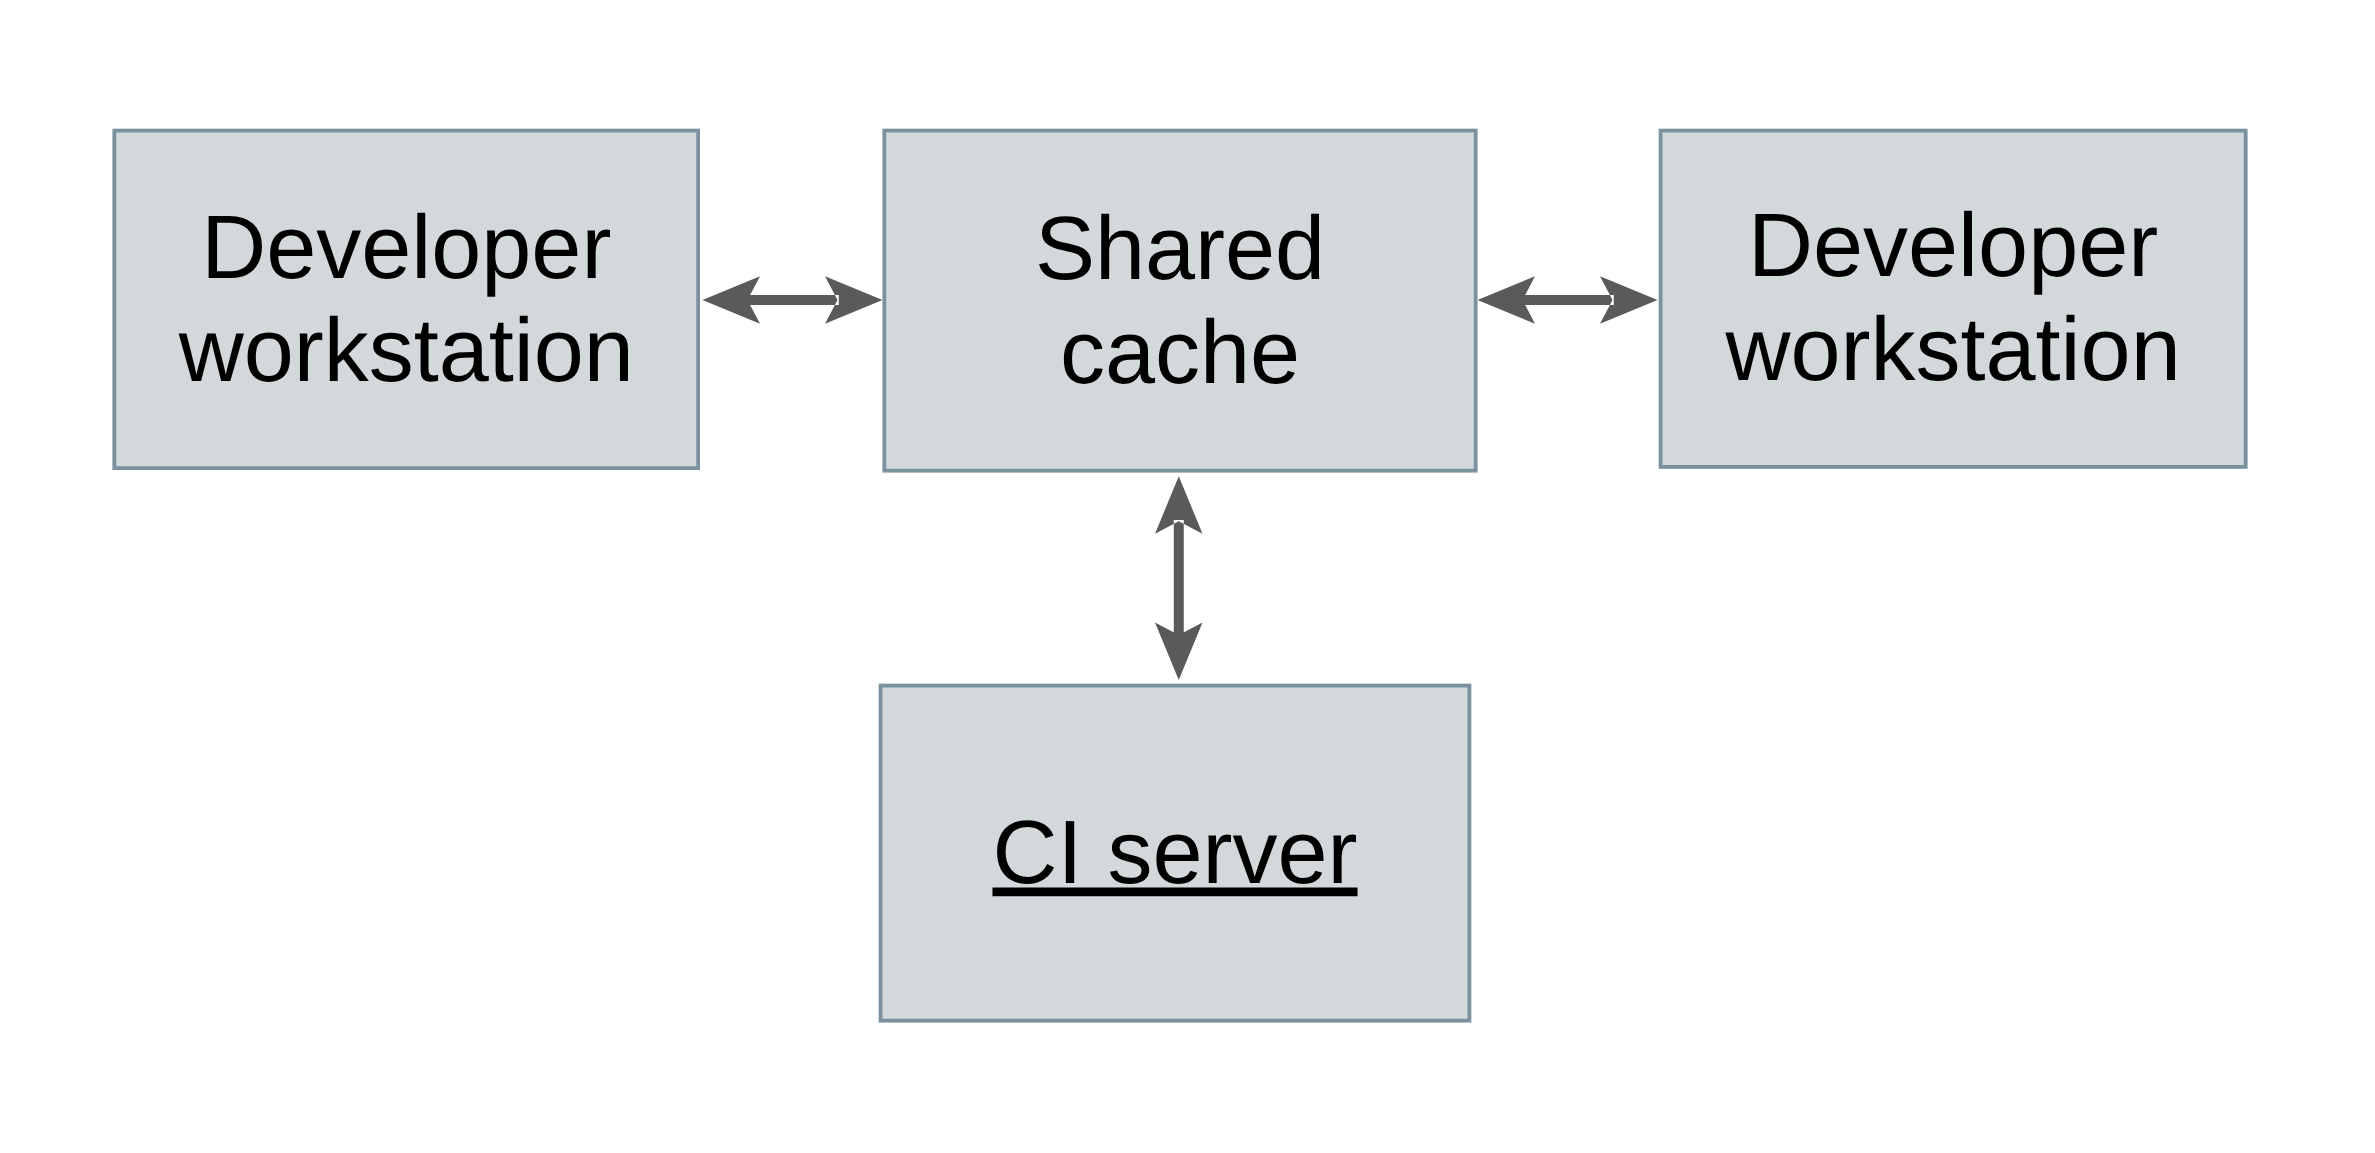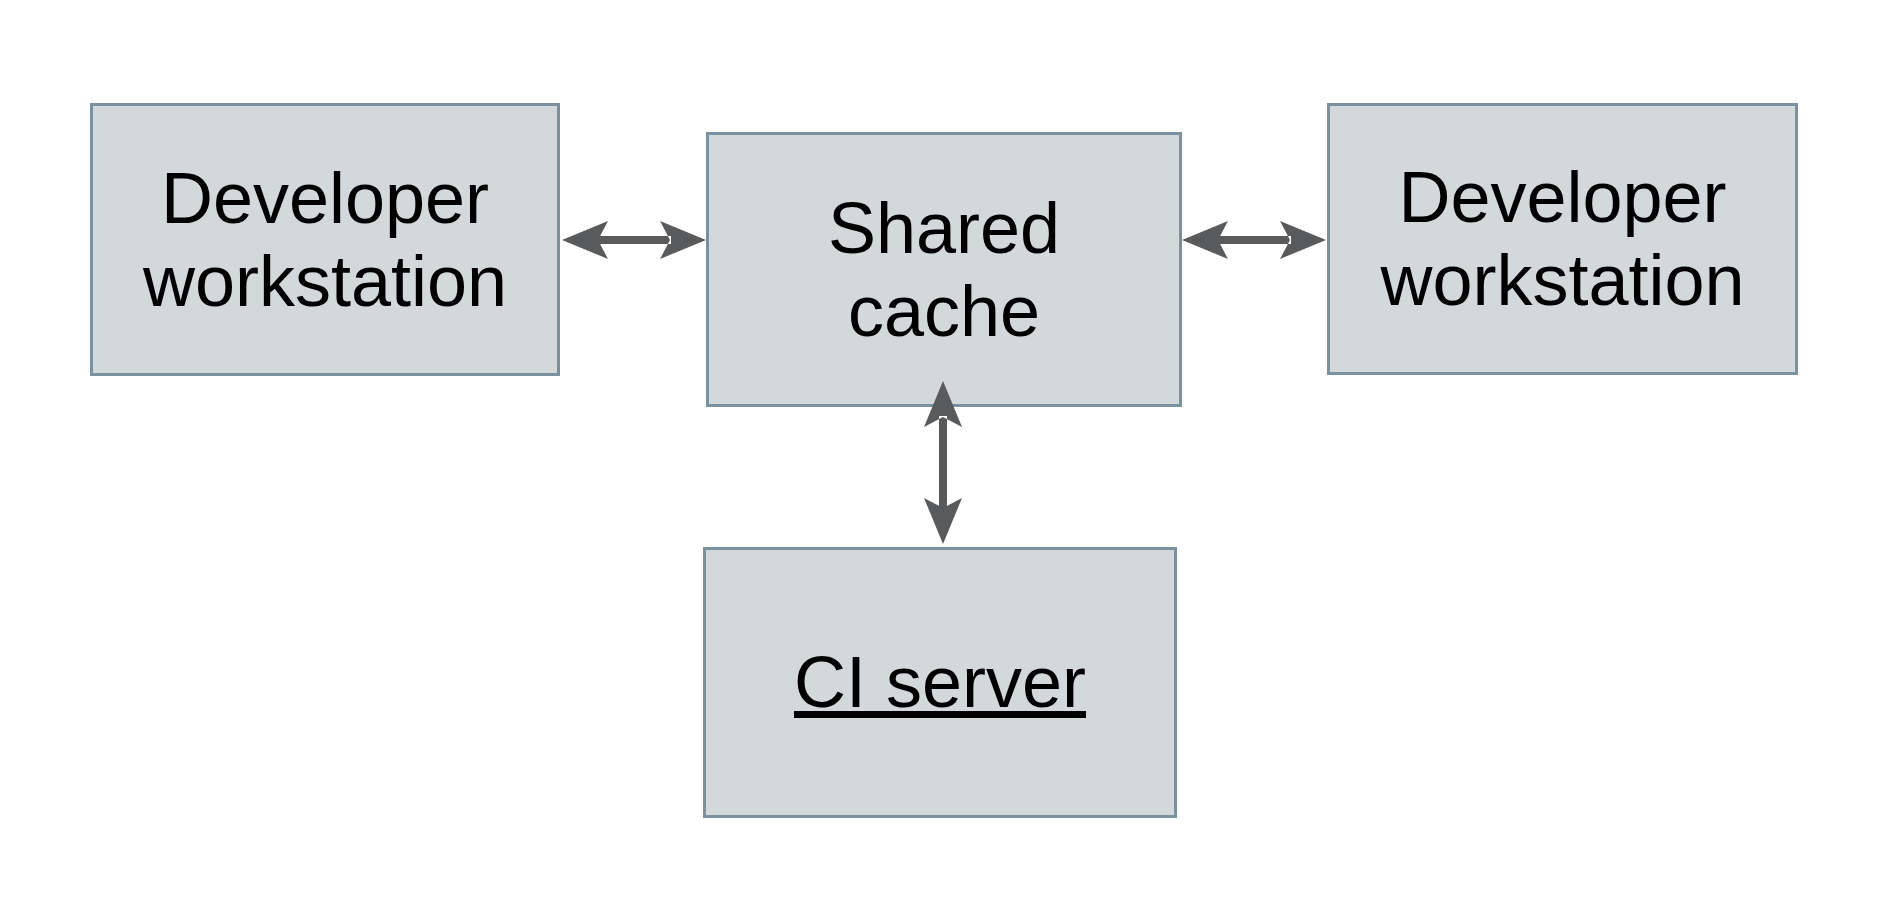--- a/index.html
+++ b/index.html
@@ -29,21 +29,21 @@
     padding: 0 40px;
   }
   .node-label {
     font-size: 72px;
     line-height: 1.15;
     color: #000000;
     font-weight: 400;
     letter-spacing: 0px;
   }
   .node-dev-left   { left: 90px;   top: 103px; width: 470px; height: 273px; }
-  .node-cache      { left: 706px;  top: 103px; width: 476px; height: 275px; margin-top: 29px; }
+  .node-cache      { left: 706px;  top: 103px; width: 476px; height: 275px; }
   .node-dev-right  { left: 1327px; top: 103px; width: 471px; height: 272px; }
   .node-ci         { left: 703px;  top: 547px; width: 474px; height: 271px; text-decoration: underline; }
   .arrow {
     position: absolute;
     display: block;
   }
   .arrow-left     { left: 561px;  top: 218px; }
   .arrow-right    { left: 1181px; top: 218px; }
   .arrow-vertical { left: 921px;  top: 380px; }
 </style>

